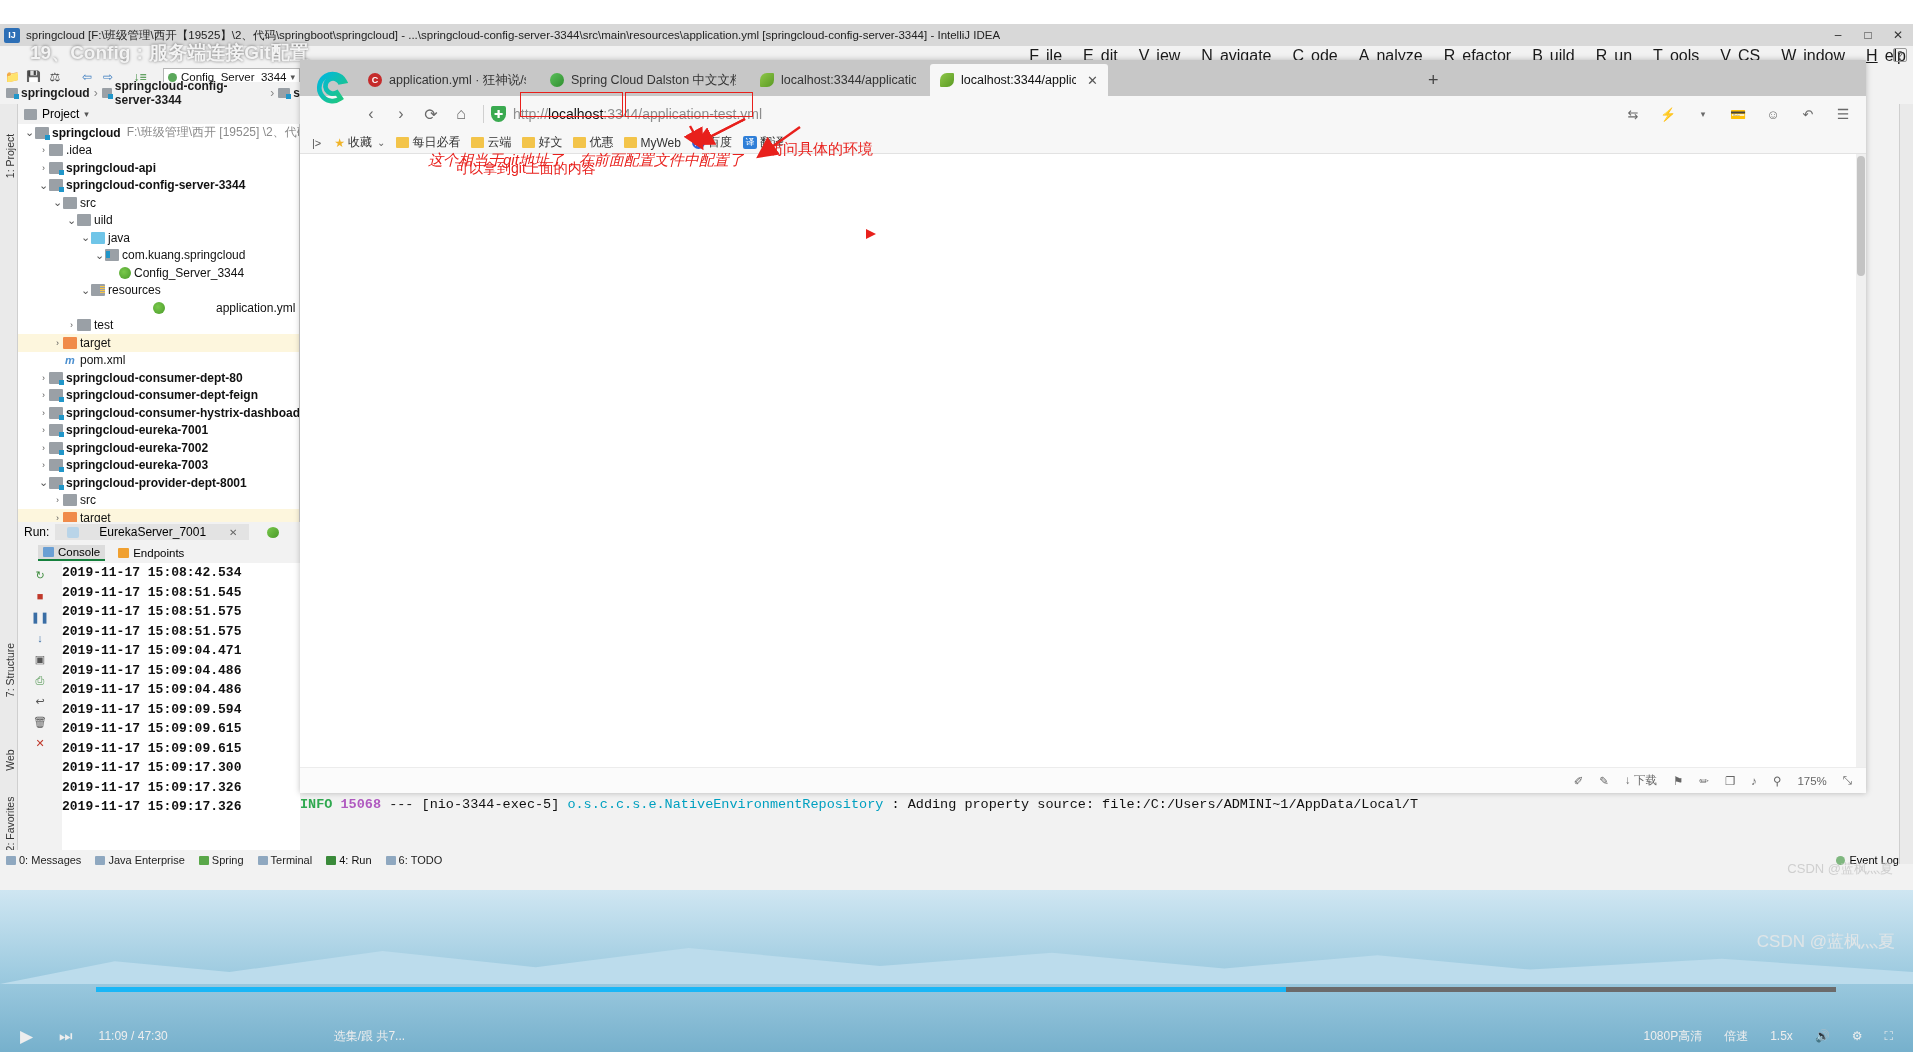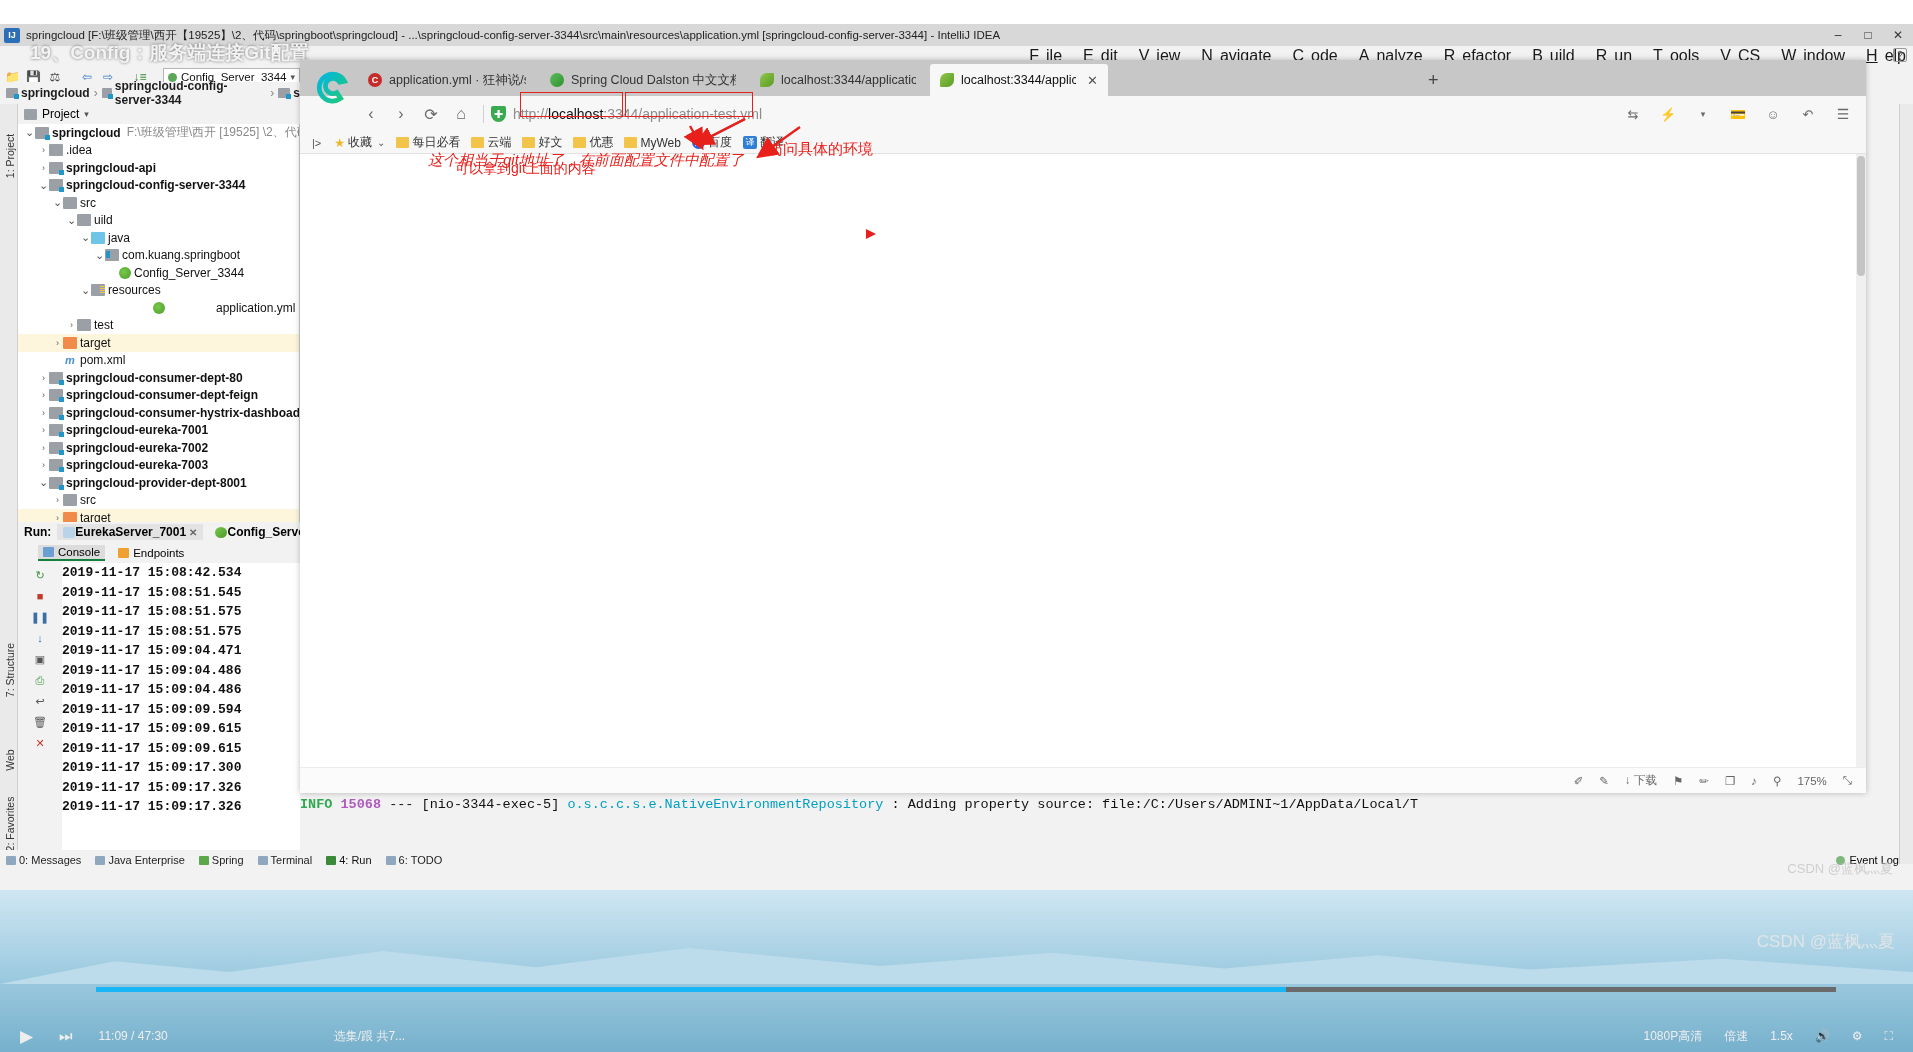--- a/index.html
+++ b/index.html
@@ -65,22 +65,22 @@
   .ico.res { background:#9aa0a6; border-radius:1px;}
   .ico.res::after{ content:""; position:absolute; right:0; top:2px; width:5px; height:8px;
      background:repeating-linear-gradient(#f3c44a 0 1px,transparent 1px 2px);}
   .ico.mmm { background:transparent; color:#4a8fd0; font-style:italic; font-weight:bold; font-size:11px;
      display:flex; align-items:center; justify-content:center; }
   .bold { font-weight:bold; }
   .dim { color:#8a8a8a; font-weight:normal; }
 
   
   .run-tabs { position:absolute; left:18px; top:498px; width:282px; height:20px; background:#f2f2f2;
-     display:flex; align-items:center; font-size:12px; gap:6px; padding-left:6px;font-weight:bold; }
-  .run-tab { display:flex; align-items:center; gap:0; padding:1px 6px;justify-content:space-between; }
+     display:flex; align-items:center; font-size:12px; gap:6px; padding-left:6px; }
+  .run-tab { display:flex; align-items:center; gap:20px; padding:1px 12px;justify-content:space-between; }
   .run-tab.active { background:#e3e3e3; }
   .run-sub { position:absolute; left:18px; top:518px; width:282px; height:21px; background:#f2f2f2;
      display:flex; align-items:center; font-size:11.5px; gap:8px; padding-left:20px; }
   .run-sub .chip { display:flex; align-items:center; gap:4px; padding:1px 5px; }
   .run-sub .chip.active { background:#dcdcdc; border-bottom:2px solid #15803d; }
 
   .run-gutter { position:absolute; left:18px; top:539px; width:44px; height:300px; background:#f2f2f2; }
   .gut-ico { width:18px; height:18px; margin:3px auto; display:flex; align-items:center;
      justify-content:center; font-size:11px; color:#555; }
 
@@ -290,21 +290,21 @@
           <span>uild</span>
         </div>
         <div class="trow" style="padding-left: 62px;">
           <span class="arrow" style="font-size: 11px;">⌄</span>
           <span class="ico foldb"></span>
           <span>java</span>
         </div>
         <div class="trow" style="padding-left: 76px;">
           <span class="arrow" style="font-size: 11px;">⌄</span>
           <span class="ico pkg"></span>
-          <span>com.kuang.springboot</span>
+          <span>com.kuang.springcloud</span>
         </div>
         <div class="trow" style="padding-left: 90px;">
           <span class="arrow"></span>
           <span class="ico spring"></span>
           <span>Config_Server_3344</span>
         </div>
         <div class="trow" style="padding-left: 62px;">
           <span class="arrow" style="font-size: 11px;">⌄</span>
           <span class="ico res"></span>
           <span>resources</span>

